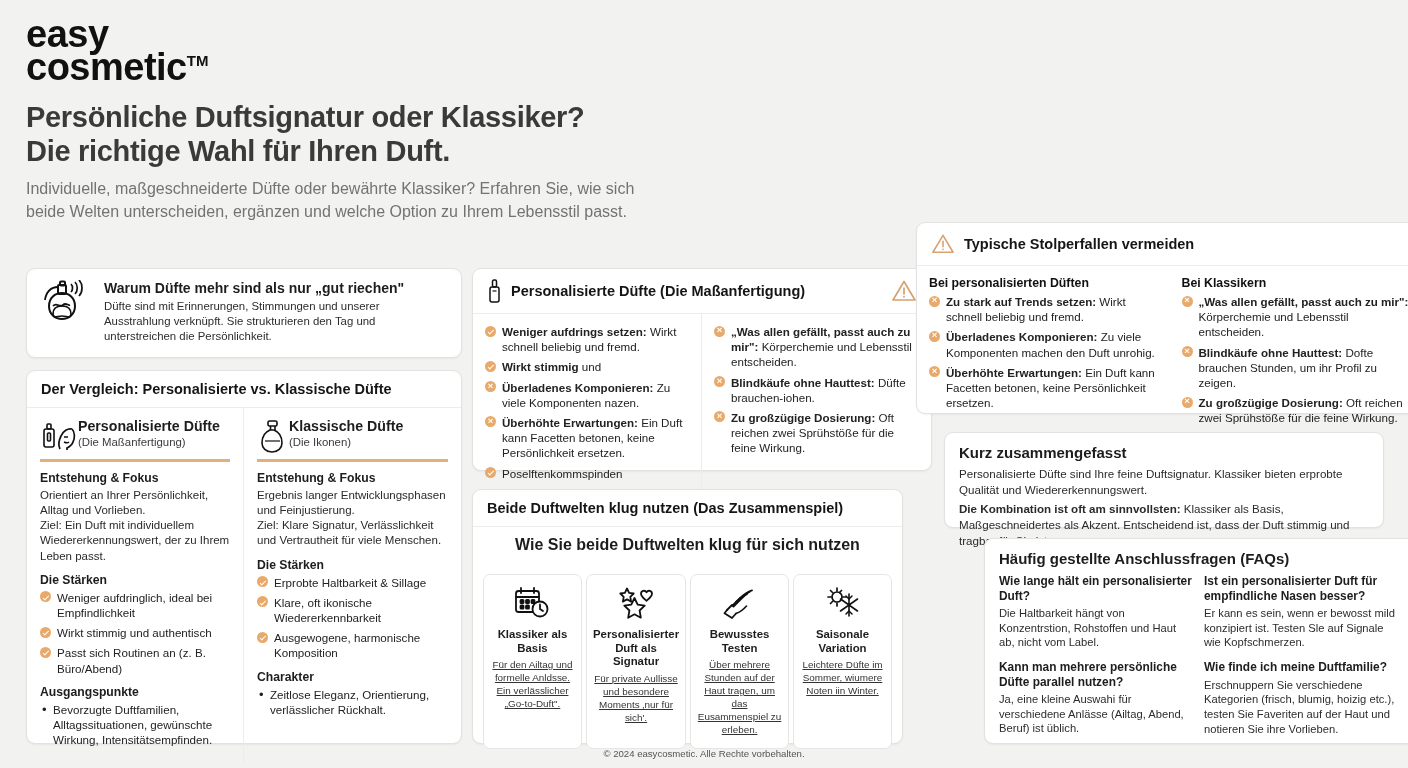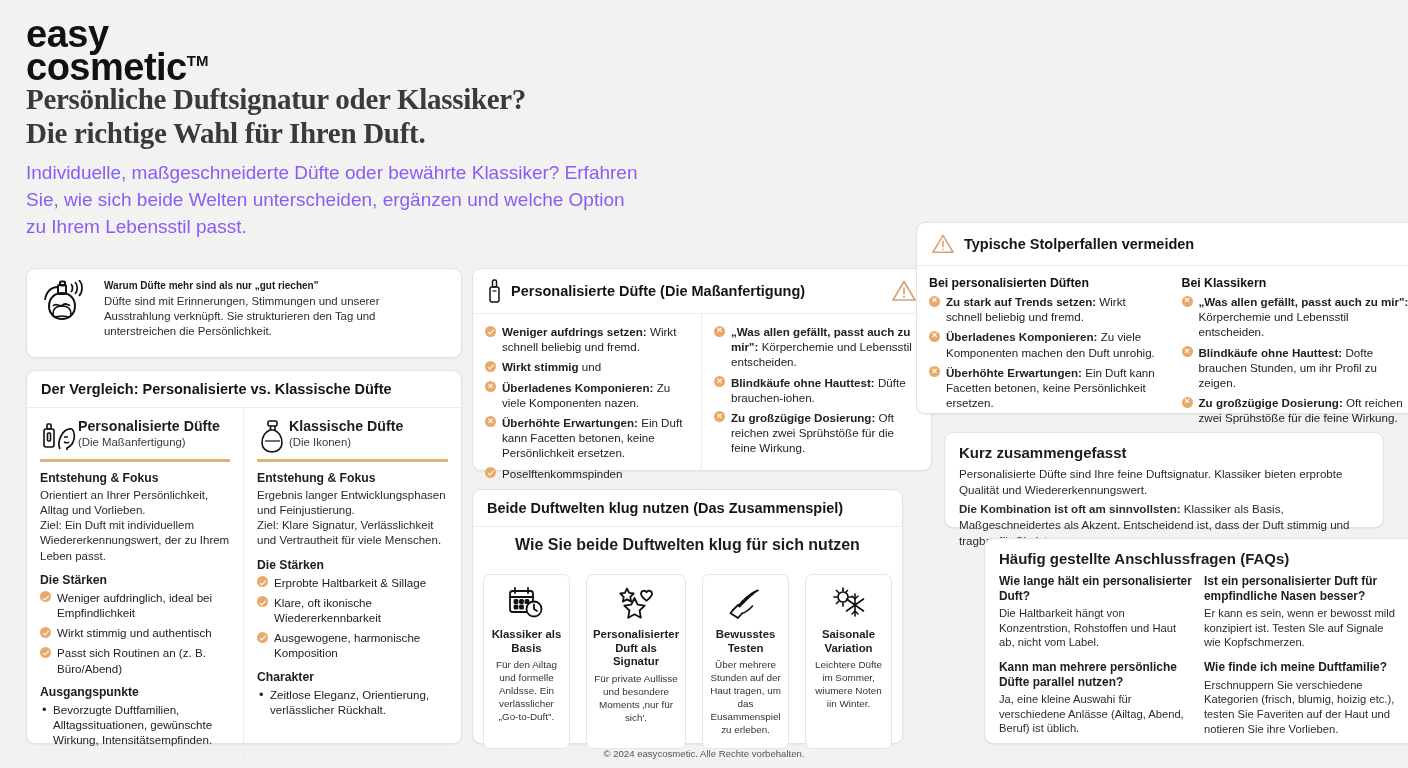--- a/index.html
+++ b/index.html
@@ -11,22 +11,22 @@
     overflow: hidden;
   }
   .page { position: relative; width: 1408px; height: 768px; padding: 0; }
 
   
   .header { position: absolute; left: 26px; top: 18px; width: 900px; }
   .logo { font-weight: 700; line-height: 0.86; letter-spacing: -0.5px; color: #111; }
   .logo .l1 { display: block; font-size: 38px; }
   .logo .l2 { display: block; font-size: 38px; position: relative; }
   .logo .tm { font-size: 15px; vertical-align: super; font-weight: 700; letter-spacing: 0; }
-  .h1 { font-size: 29px; font-weight: 700; line-height: 1.17; color: #3a3a3a; letter-spacing: -0.3px; font-family: Liberation Serif, serif; }
-  .sub { margin-top: 9px; font-size: 19px; line-height: 1.42; color: #8b5cf6; max-width: 620px; }
+  .h1 { margin-top: 18px; font-size: 29px; font-weight: 700; line-height: 1.17; color: #3a3a3a; letter-spacing: -0.3px; }
+  .sub { margin-top: 9px; font-size: 16px; line-height: 1.42; color: #737373; max-width: 620px; }
 
   
   .card {
     position: absolute;
     background: #fff;
     border: 1px solid #e2e2e0;
     border-radius: 9px;
     box-shadow: 0 1px 2px rgba(0,0,0,0.05);
   }
   .card-hd {
@@ -66,21 +66,21 @@
   ul.dash { list-style: none; }
   ul.dash li {
     position: relative; padding-left: 13px; margin-bottom: 4px;
     font-size: 11.6px; line-height: 1.32; color: #222;
   }
   ul.dash li::before { content: "•"; position: absolute; left: 2px; top: -1px; font-size: 13px; }
 
   
   #c-warum { left: 26px; top: 268px; width: 436px; height: 90px; }
   #c-warum .inner { display: flex; gap: 13px; padding: 11px 14px; align-items: flex-start; }
-  #c-warum .txt h3 { font-size: 10px; font-weight: 700; margin-bottom: 3px; }
+  #c-warum .txt h3 { font-size: 14px; font-weight: 700; margin-bottom: 3px; }
   #c-warum .txt p { font-size: 11.4px; line-height: 1.33; color: #2c2c2c; }
 
   
   #c-vergleich { left: 26px; top: 370px; width: 436px; height: 374px; }
   .cmp-grid { display: flex; }
   .cmp-col { width: 50%; padding: 11px 13px 10px 13px; }
   .cmp-col:first-child { border-right: 1px solid #ececea; }
   .cmp-head { display: flex; align-items: flex-start; gap: 0; }
   .cmp-head .ttl { flex: 1; }
   .cmp-head .ttl .t1 { font-size: 14.2px; font-weight: 700; line-height: 1.1; }
@@ -92,28 +92,28 @@
 
   
   #c-pers { left: 472px; top: 268px; width: 460px; height: 203px; }
   .two-col { display: flex; }
   .two-col > div { width: 50%; padding: 10px 12px; }
   .two-col > div:first-child { border-right: 1px solid #ececea; }
 
   
   #c-beide { left: 472px; top: 489px; width: 431px; height: 255px; }
   .tiles-ttl { text-align: center; font-size: 16px; font-weight: 700; margin: 9px 0 12px 0; }
-  .tiles { display: flex; gap: 16px; padding: 8px 10px 12px 10px; }
+  .tiles { display: flex; gap: 4px; padding: 8px 10px 12px 10px; }
   .tile {
     flex: 1; border: 1px solid #e6e6e4; border-radius: 7px; background: #fff;
     padding: 10px 6px 11px 6px; text-align: center;
   }
   .tile .ic { height: 36px; display: flex; align-items: center; justify-content: center; margin-bottom: 7px; }
   .tile .tt { font-size: 11.4px; font-weight: 700; line-height: 1.2; margin-bottom: 4px; }
-  .tile .td { font-size: 9.9px; line-height: 1.3; color: #333; }
+  .tile .td { font-size: 9.9px; line-height: 1.3; color: #333; text-decoration: underline; }
 
   
   #c-stolper { left: 916px; top: 222px; width: 507px; height: 192px; }
 
   
   #c-kurz { left: 944px; top: 432px; width: 440px; height: 96px; }
   #c-kurz h3 { font-size: 15px; font-weight: 700; margin-bottom: 5px; }
   #c-kurz p { font-size: 11.6px; line-height: 1.35; color: #2a2a2a; margin-bottom: 4px; }
 
   

